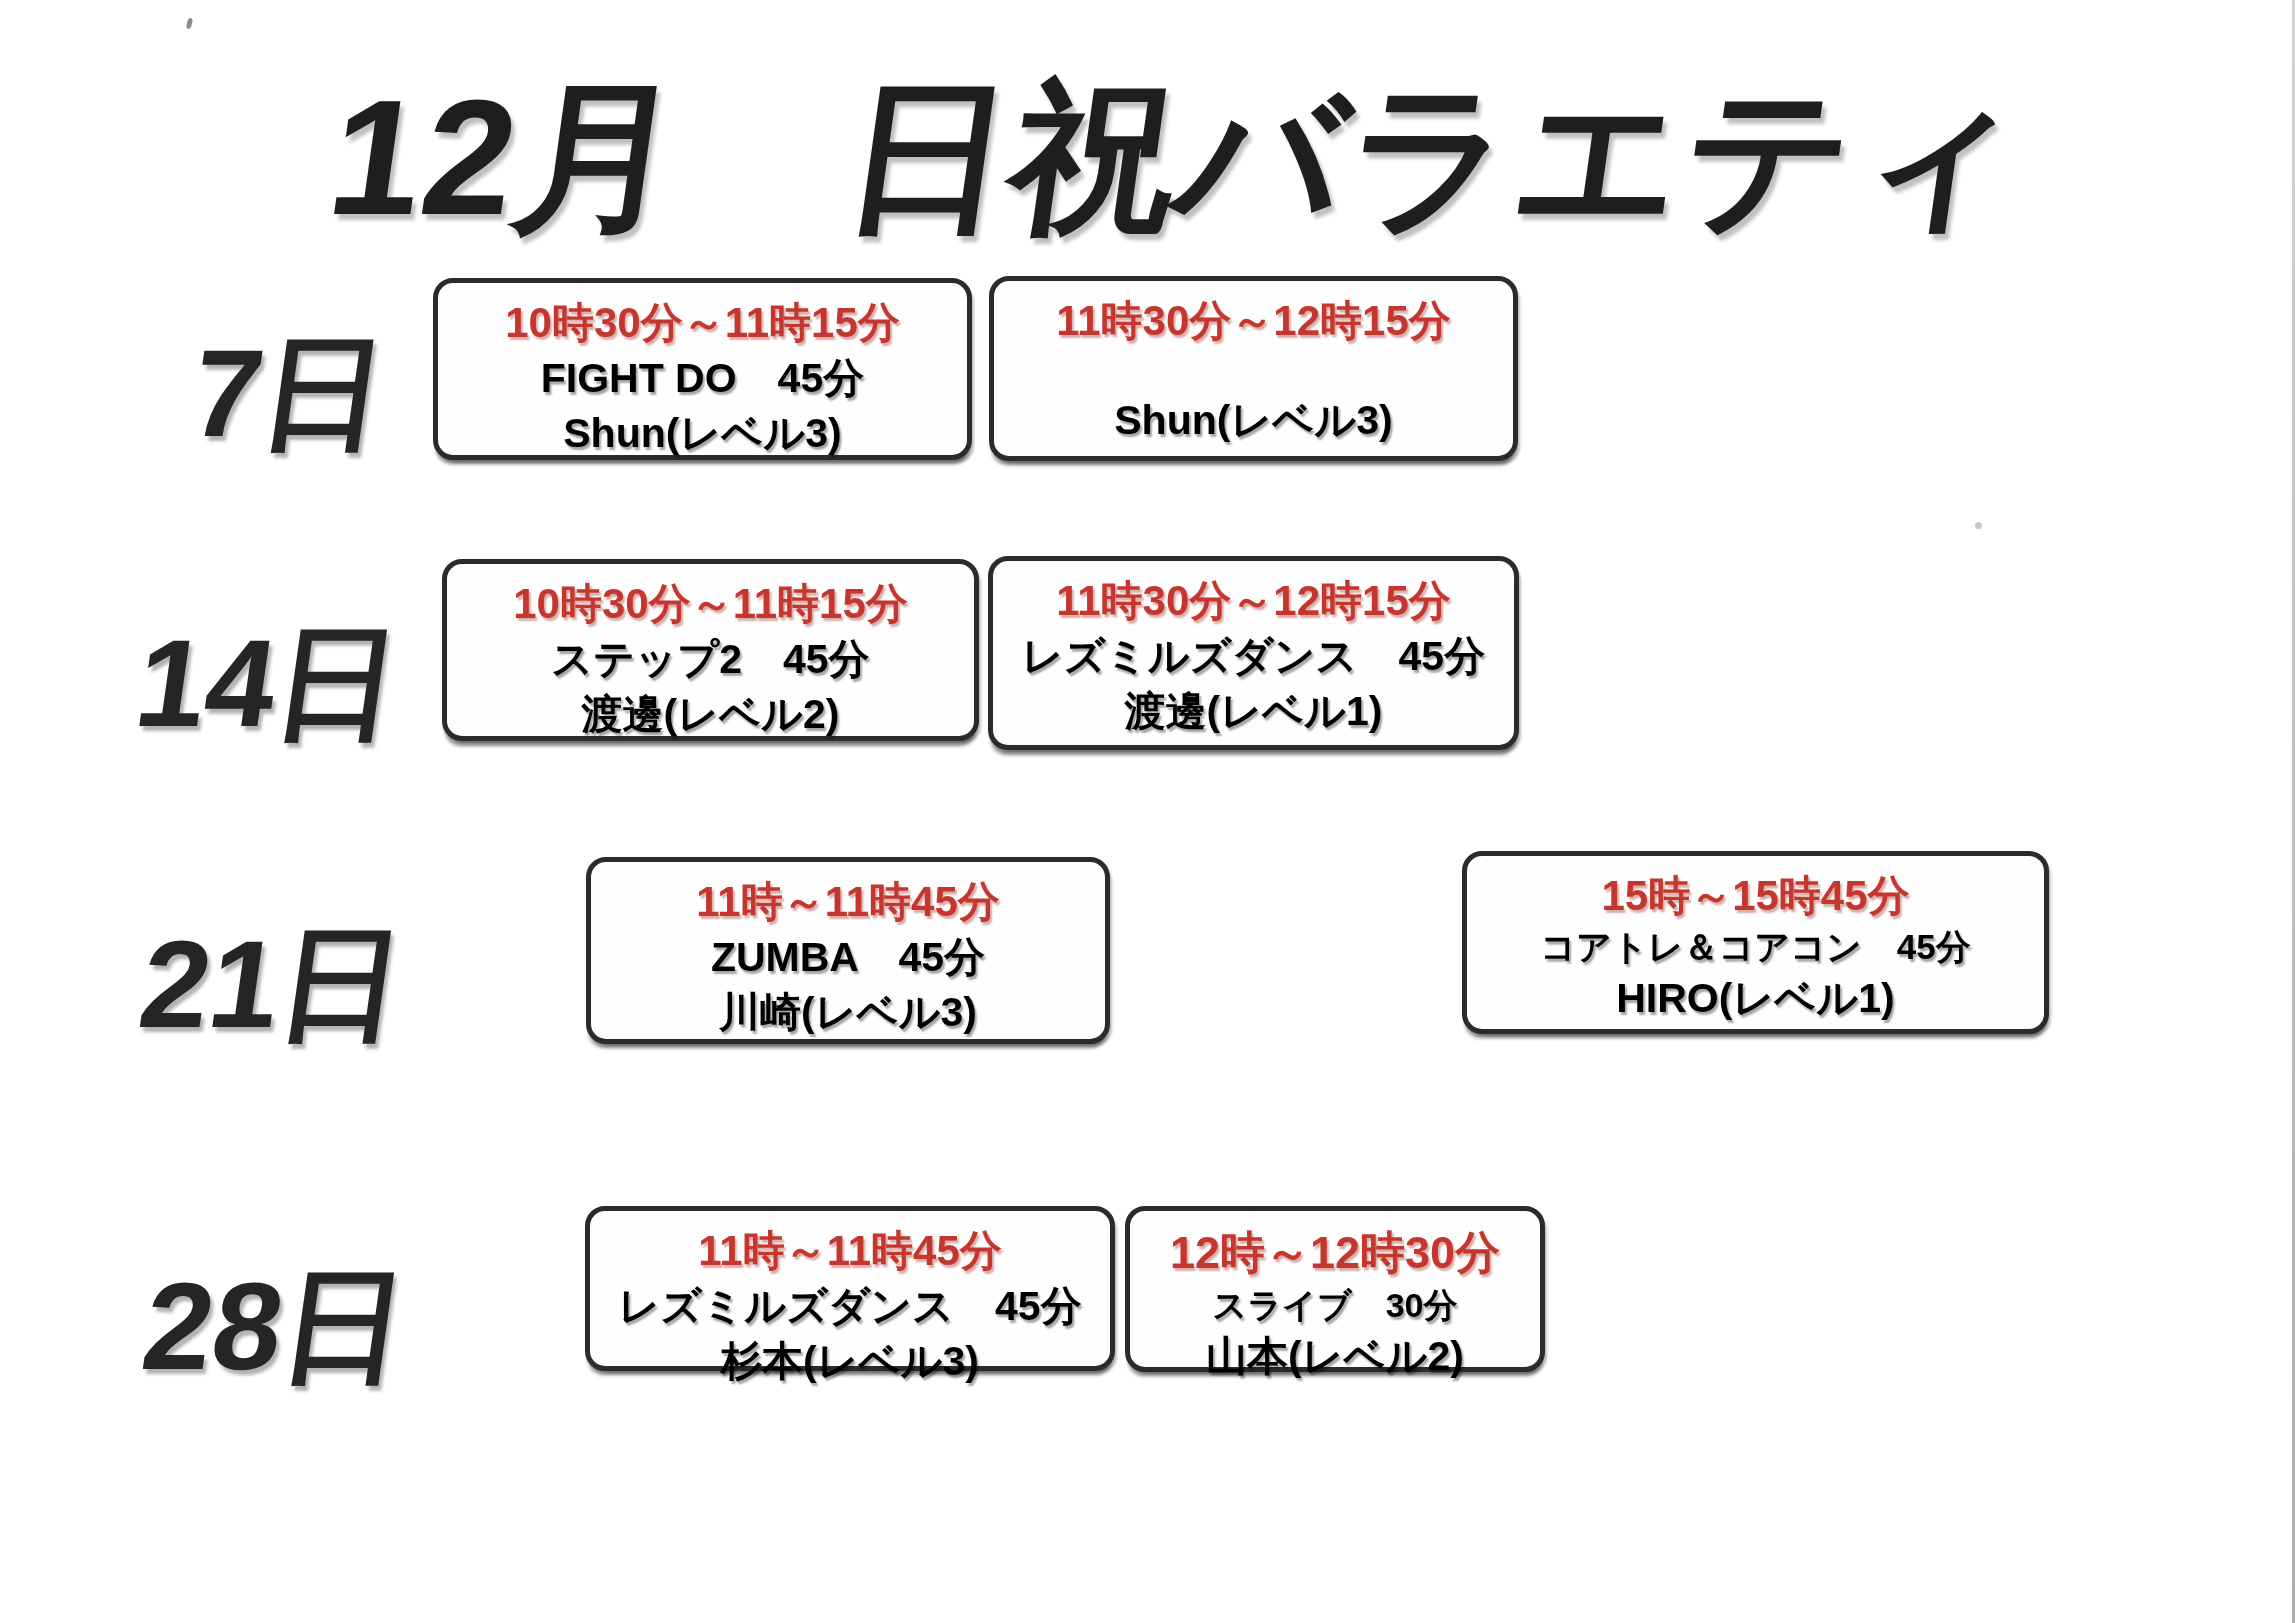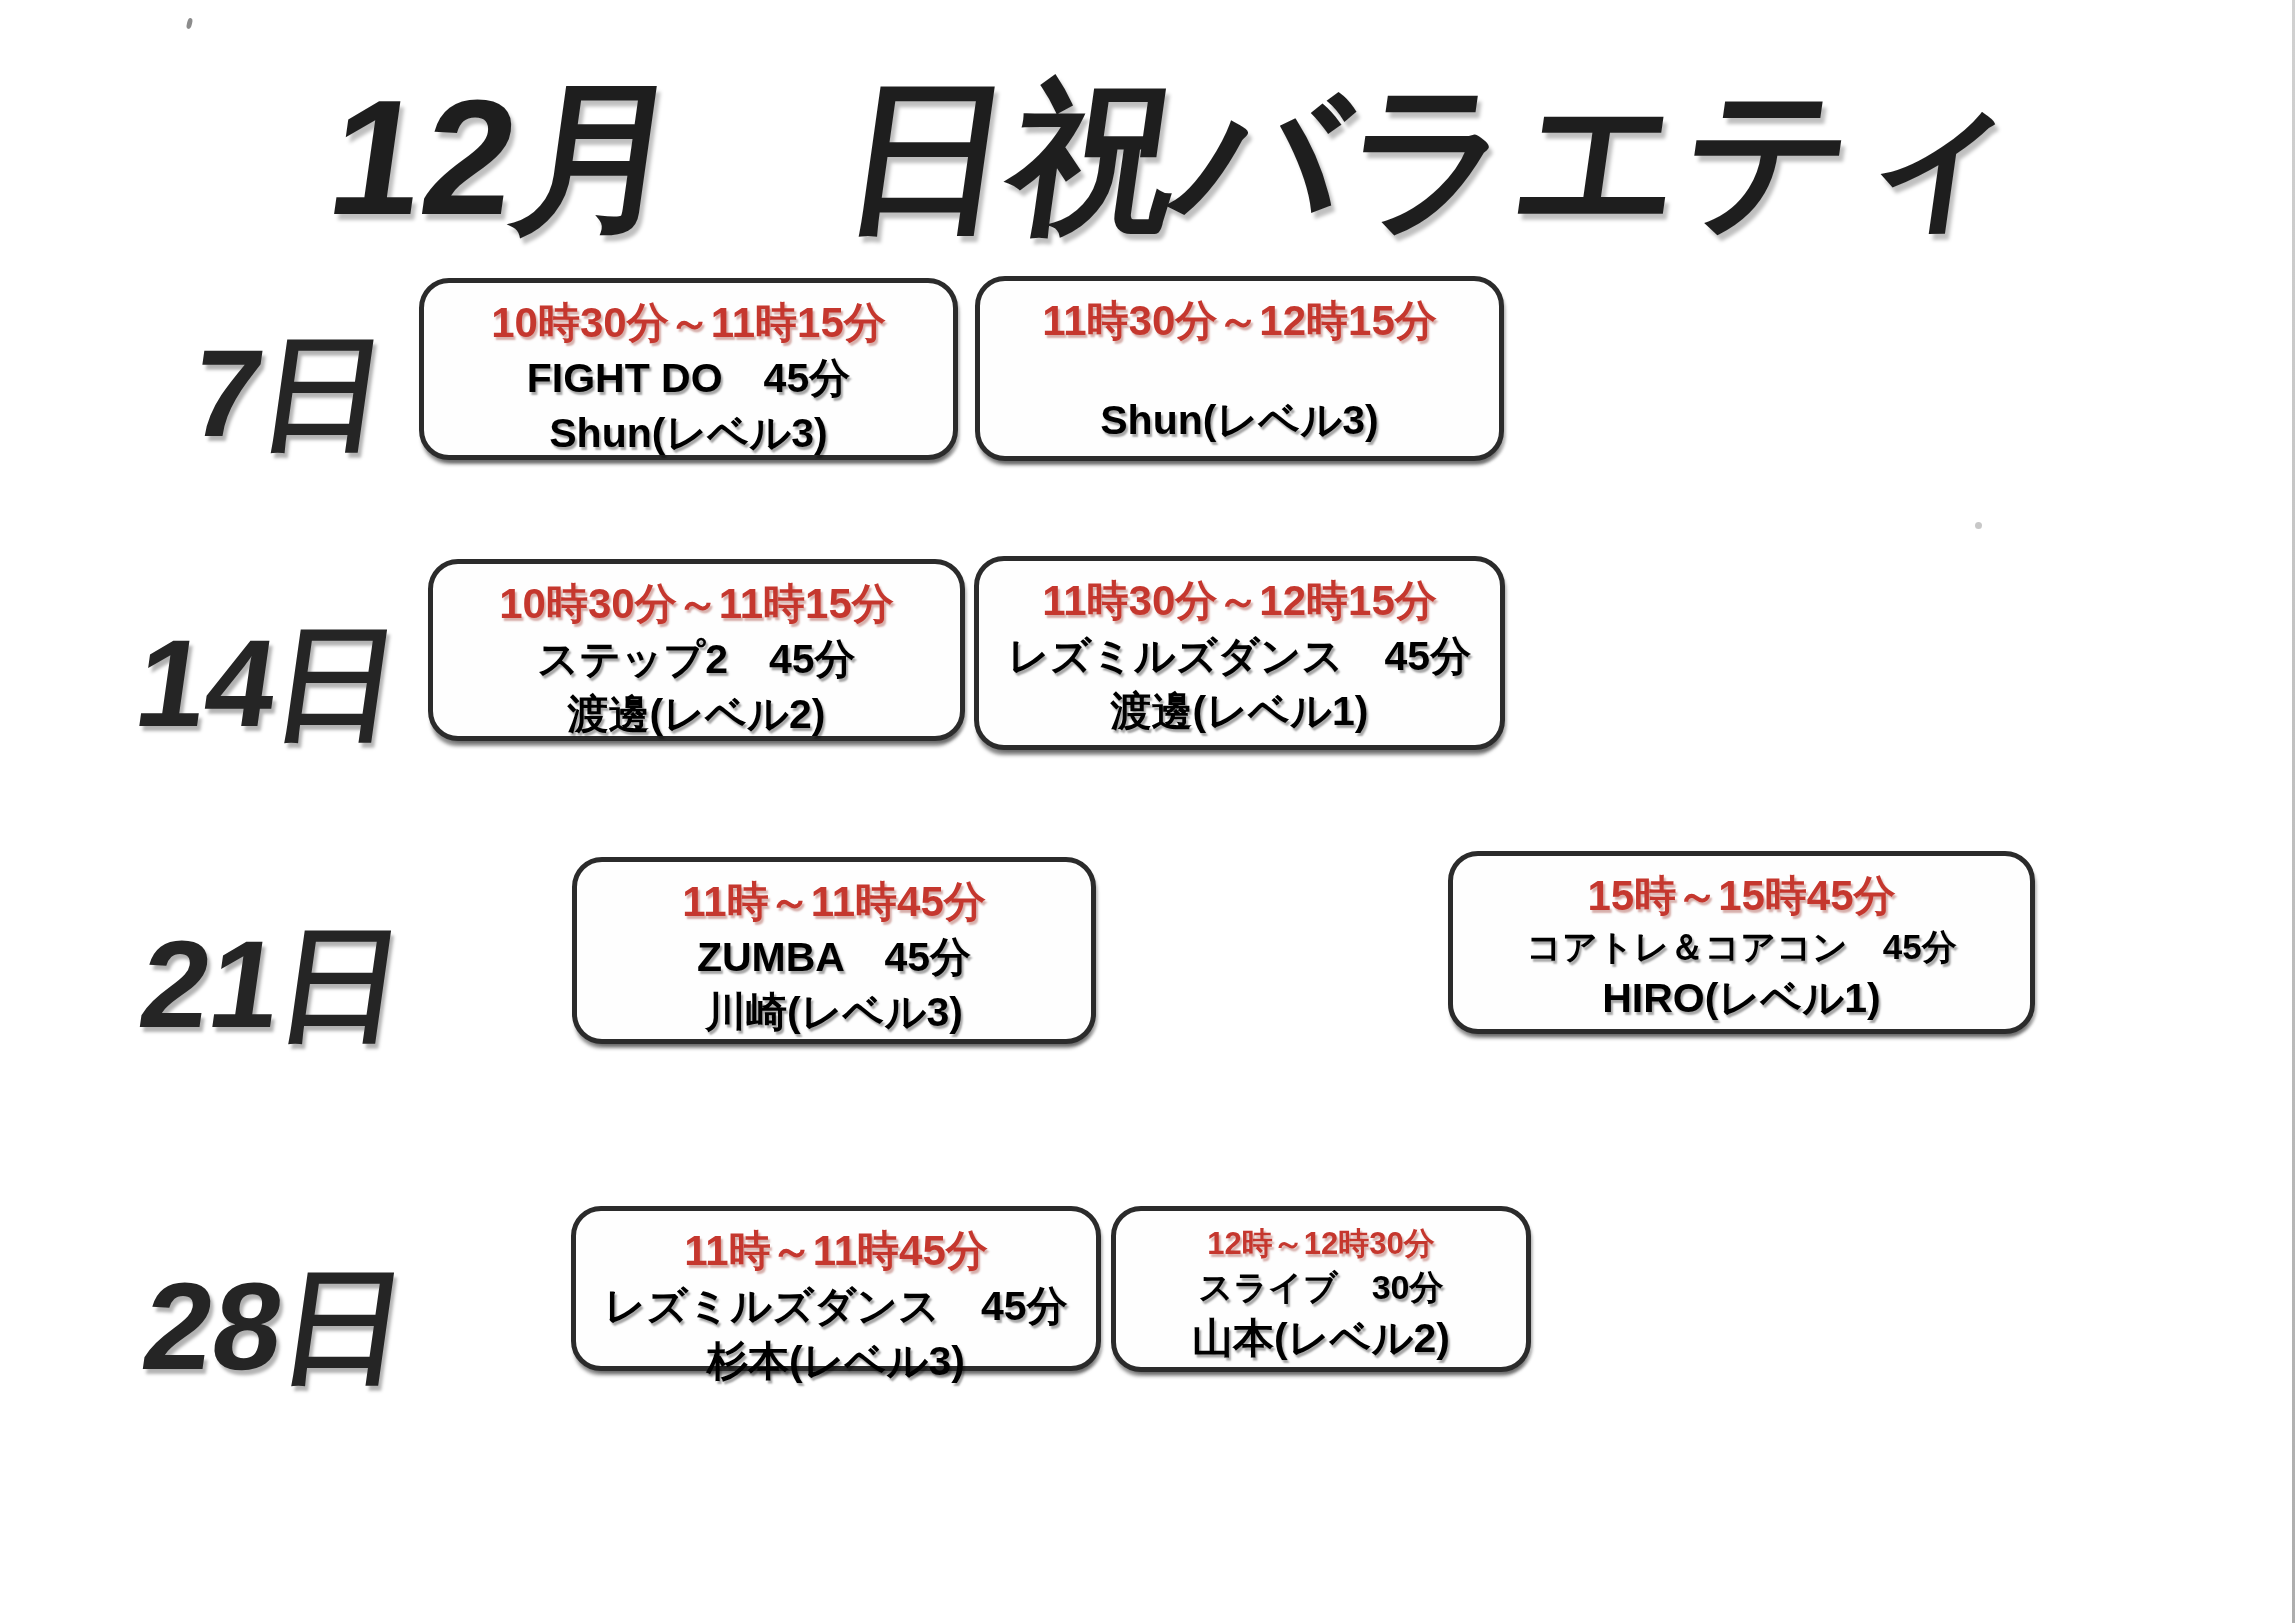--- a/index.html
+++ b/index.html
@@ -28,25 +28,26 @@
     white-space:nowrap;
   }
   .d7 {left:106px;top:325px;}
   .d14{left:85px;top:615px;}
   .d21{left:89px;top:916px;}
   .d28{left:92px;top:1258px;}
 
   .box{
     position:absolute;box-sizing:border-box;
     background:#fefefe;
-    border:5.9px solid #2b2b2b;border-radius:30px;
+    border:5.9px solid #2b2b2b;border-radius:20px;
     display:flex;flex-direction:column;
     justify-content:space-between;align-items:center;
     padding:11.8px 7.9px 7.9px;
     box-shadow:0 7.9px 3.9px -3.9px rgba(40,40,40,0.55), 4.6px 4.6px 2.6px -2.6px rgba(40,40,40,0.3);
+    margin-left:14px;
   }
   .r1b1{left:419px; top:278px; width:539px;height:182px;}
   .r1b2{left:975px;top:276px; width:529px;height:185px;}
   .r2b1{left:428px; top:559px; width:537px;height:182px;}
   .r2b2{left:974px;top:556px; width:531px;height:194px;}
   .r3b1{left:572px; top:857px;width:524px;height:187px;}
   .r3b2{left:1448px;top:851px;width:587px;height:183px;}
   .r4b1{left:571px; top:1206px;width:530px;height:165px;}
   .r4b2{left:1111px;top:1206px;width:420px;height:166px;}
 
@@ -54,21 +55,21 @@
     color:#c5372e;font-size:42px;font-weight:900;
     text-shadow:2px 2.6px 2px rgba(140,25,15,0.35);
     white-space:nowrap;
   }
   .cls,.inst{
     color:#000000;font-size:41px;font-weight:900;
     text-shadow:2px 2.6px 2px rgba(0,0,0,0.35);
     white-space:nowrap;
   }
   .r3b2 .cls{font-size:35px;}
-  .r4b2 .time{font-size:31px;}
+  .r4b2 .time{font-size:45px;}
   .r4b2 .cls{font-size:34px;}
 
   .edge{
     position:absolute;right:0;top:0;width:3.3px;height:1623px;
     background:linear-gradient(to bottom,#bdbdbd,#8a8a8a);
     opacity:.7;
   }
   .speck1{
     position:absolute;left:187px;top:18.3px;width:5.2px;height:11px;
     background:#6f6f6f;border-radius:45%;transform:rotate(14deg);opacity:.8;

